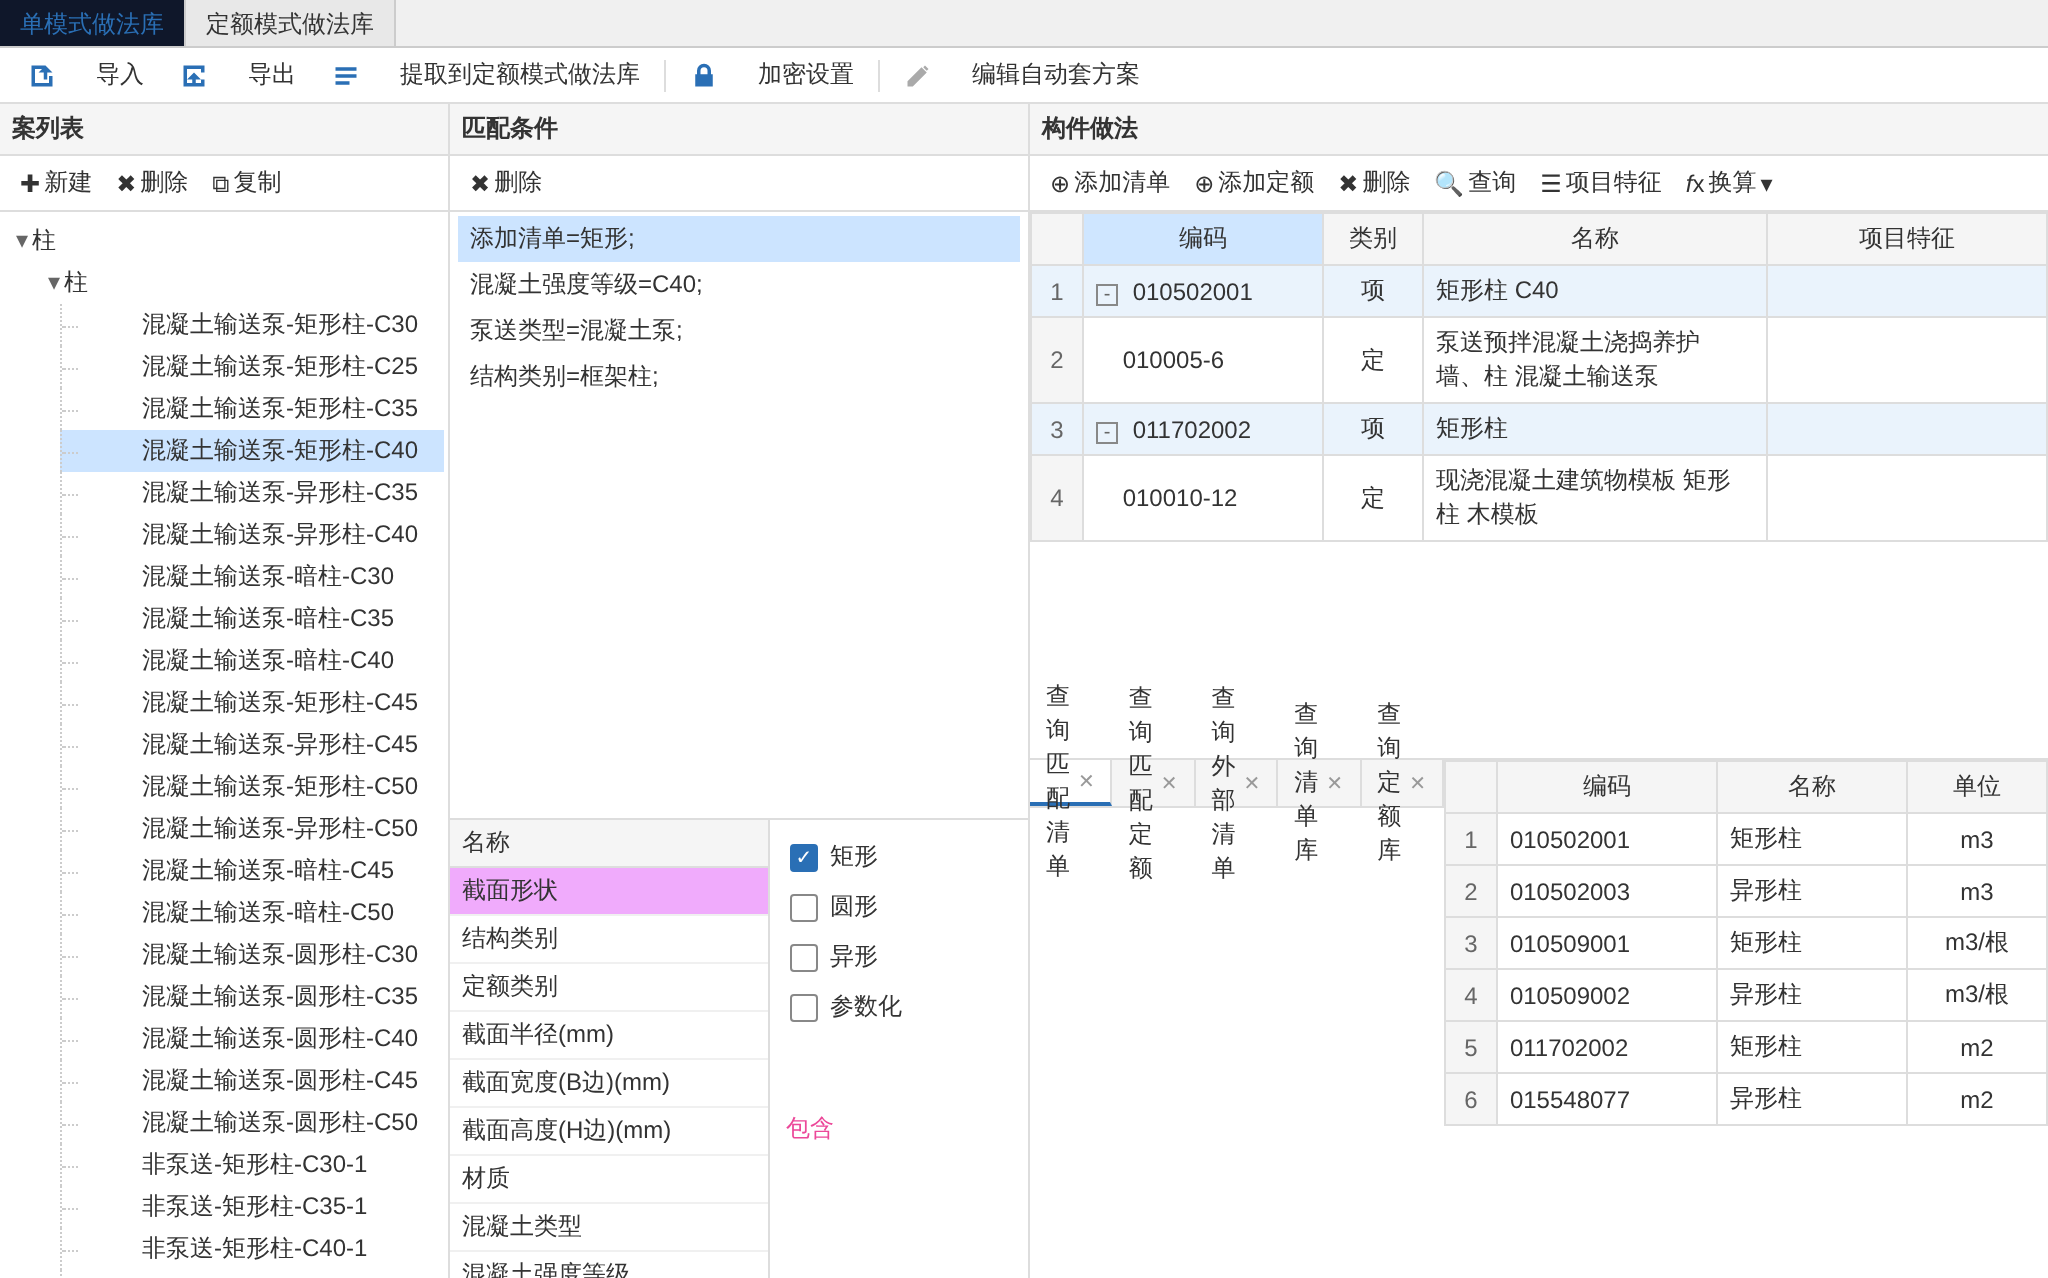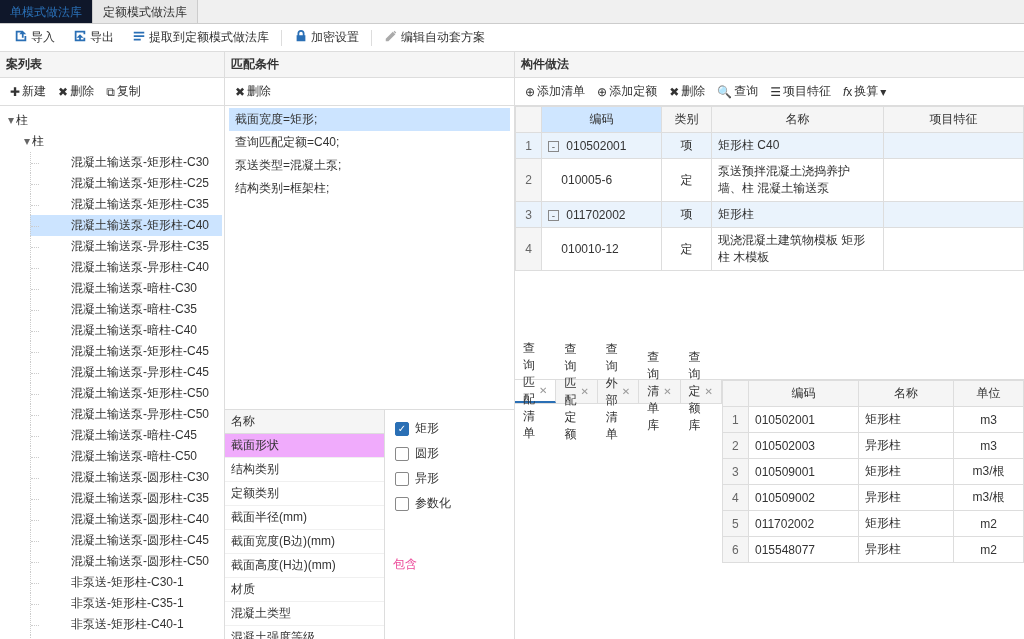--- a/index.html
+++ b/index.html
@@ -1,21 +1,21 @@
 <!DOCTYPE html>
 <html><head>
 <meta charset="utf-8">
 <style>
 *{box-sizing:border-box;margin:0;padding:0;font-family:"Microsoft YaHei",Arial,sans-serif;font-size:12px;color:#333}
 body{background:#fff;width:1024px;height:639px;overflow:hidden}
 .tabs-top{display:flex;background:#f0f0f0;border-bottom:1px solid #ccc;height:24px}
 .tab-top{padding:4px 10px;background:#e8e8e8;border-right:1px solid #ccc;cursor:pointer}
 .tab-top.active{background:#0f172a;color:#2a6fb5}
 .toolbar-main{display:flex;gap:6px;padding:4px 8px;border-bottom:1px solid #ddd;height:28px;align-items:center}
-.tb-btn{display:flex;gap:3px;padding:2px 6px;cursor:pointer;color:#2a6fb5}
+.tb-btn{display:flex;align-items:center;gap:20px;padding:2px 6px;cursor:pointer;color:#2a6fb5}
 .tb-btn .ico{width:14px;height:14px;display:inline-flex;align-items:center;justify-content:center}
 .tb-btn.disabled{color:#aaa}
 .sep{width:1px;height:16px;background:#ddd}
 .cols{display:flex;height:calc(100% - 52px)}
 .col-left{width:225px;border-right:1px solid #ddd;display:flex;flex-direction:column}
 .col-mid{width:290px;border-right:1px solid #ddd;display:flex;flex-direction:column}
 .col-right{flex:1;display:flex;flex-direction:column}
 .panel-title{padding:4px 6px;background:#f5f5f5;border-bottom:1px solid #ddd;font-weight:700}
 .panel-toolbar{display:flex;gap:4px;padding:3px 6px;border-bottom:1px solid #ddd;align-items:center;flex-wrap:wrap}
 .pt-btn{display:flex;align-items:center;gap:2px;padding:2px 4px;cursor:pointer;color:#2a6fb5}
@@ -159,22 +159,22 @@
 
   <div class="col-mid">
     <div class="panel-title">匹配条件</div>
     <div class="panel-toolbar">
       <div class="pt-btn">
           <span class="ico">✖</span>
           <span>删除</span>
         </div>
     </div>
     <div class="cond-list" id="cond-list">
-        <div class="cond-row selected">截面宽度=矩形;</div>
-        <div class="cond-row">查询匹配定额=C40;</div>
+        <div class="cond-row selected">添加清单=矩形;</div>
+        <div class="cond-row">混凝土强度等级=C40;</div>
         <div class="cond-row">泵送类型=混凝土泵;</div>
         <div class="cond-row">结构类别=框架柱;</div>
       </div>
     <div style="flex:1"></div>
     <div class="mid-bottom">
       <div class="attr-list">
         <div class="attr-head">名称</div>
         <div id="attr-items">
             <div class="attr-row selected">截面形状</div>
             <div class="attr-row">结构类别</div>

